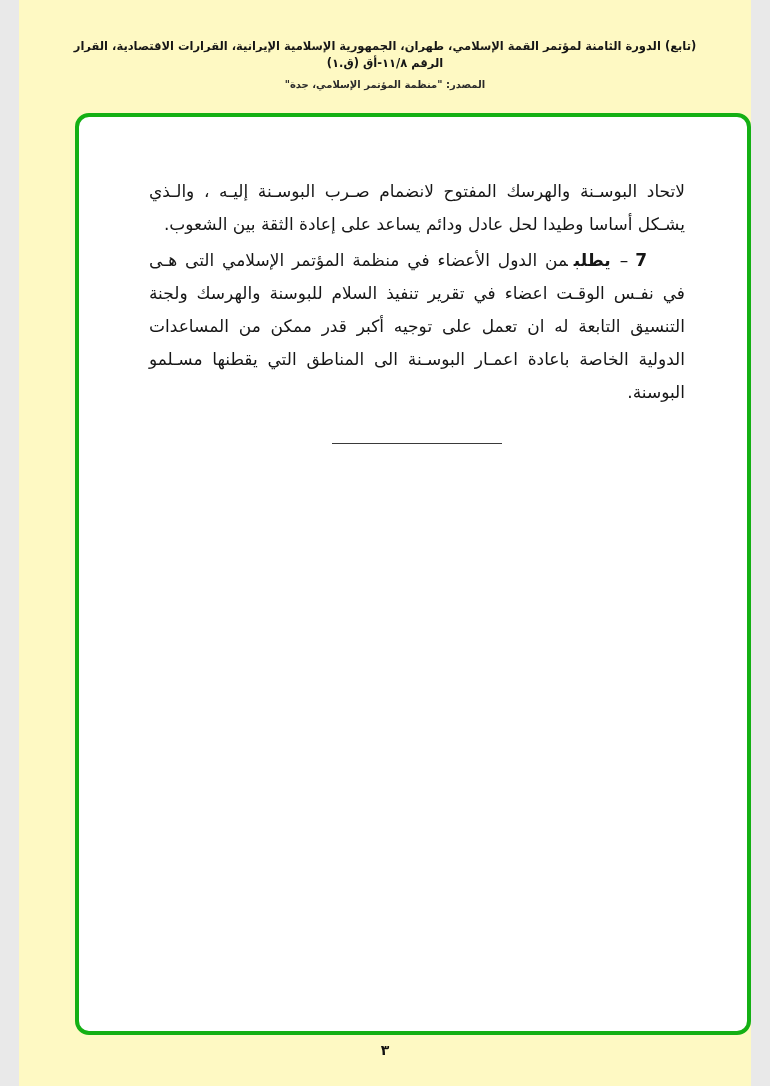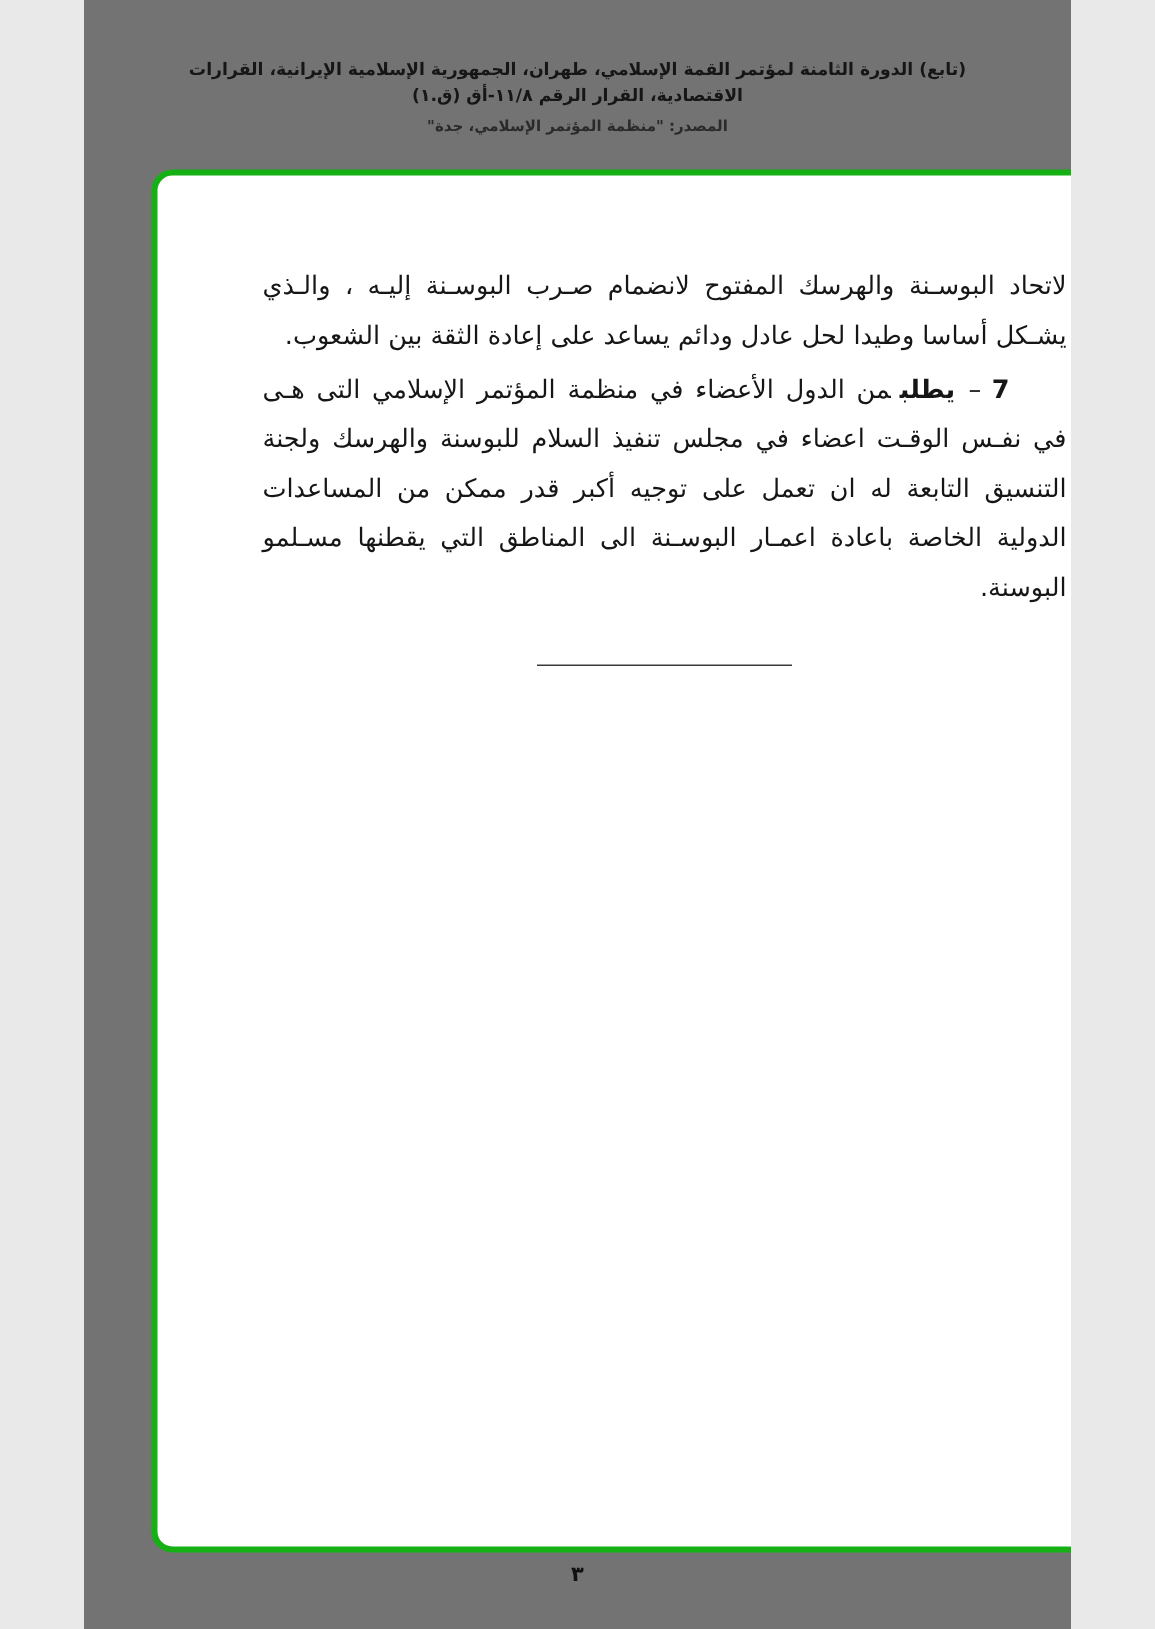--- a/index.html
+++ b/index.html
@@ -7,24 +7,24 @@
     --ink:#161616;
   }
   *{box-sizing:border-box;margin:0;padding:0;}
   html,body{background:#e9e9e9;}
   body{
     font-family:"DejaVu Sans", sans-serif;
     color:var(--ink);
   }
   .page{
     position:relative;
-    width:658px;
+    width:732px;
     height:1086px;
     margin:0 auto;
-    background:#737373;
+    background:#fef9c3;
     overflow:hidden;
   }
 
   
   .doc-header{
     position:absolute;
     top:38px;
     left:0;
     width:100%;
     text-align:center;
@@ -39,21 +39,21 @@
   .doc-header .line2{
     margin-top:7px;
     font-size:10px;
     font-weight:bold;
     color:#2a2a2a;
   }
 
   
   .frame{
     position:absolute;
-    left:45px;
+    left:56px;
     top:113px;
     width:676px;
     height:922px;
     border:4px solid var(--frame-color, #14b014);
     border-radius:14px;
     background:#ffffff;
   }
 
   
   .content{
@@ -109,21 +109,21 @@
     <div class="line1">(تابع) الدورة الثامنة لمؤتمر القمة الإسلامي، طهران، الجمهورية الإسلامية الإيرانية، القرارات الاقتصادية، القرار الرقم ١١/٨-أق (ق.١)</div>
     <div class="line2">المصدر:  "منظمة المؤتمر الإسلامي، جدة"</div>
   </div>
 
   <div class="frame">
     <div class="content">
 
       <p class="intro">لاتحاد البوسـنة والهرسك المفتوح لانضمام صـرب البوسـنة إليـه ، والـذي يشـكل أساسا وطيدا لحل عادل ودائم يساعد على إعادة الثقة بين الشعوب.</p>
 
       <p class="item">
-        <span class="num">7</span><span class="dash">–</span><span class="kw">يطلب</span><span>من الدول الأعضاء في منظمة المؤتمر الإسلامي التى هـى في نفـس الوقـت اعضاء في مجلس تنفيذ السلام للبوسنة والهرسك ولجنة التنسيق التابعة له ان تعمل على توجيه أكبر قدر ممكن من المساعدات الدولية الخاصة باعادة اعمـار البوسـنة الى المناطق التي يقطنها مسـلمو البوسنة.</span>
+        <span class="num">7</span><span class="dash">–</span><span class="kw">يطلب</span><span>من الدول الأعضاء في منظمة المؤتمر الإسلامي التى هـى في نفـس الوقـت اعضاء في تقرير تنفيذ السلام للبوسنة والهرسك ولجنة التنسيق التابعة له ان تعمل على توجيه أكبر قدر ممكن من المساعدات الدولية الخاصة باعادة اعمـار البوسـنة الى المناطق التي يقطنها مسـلمو البوسنة.</span>
       </p>
 
 
       <div class="divider"></div>
 
     </div>
   </div>
 
   <div class="page-number">٣</div>
 

